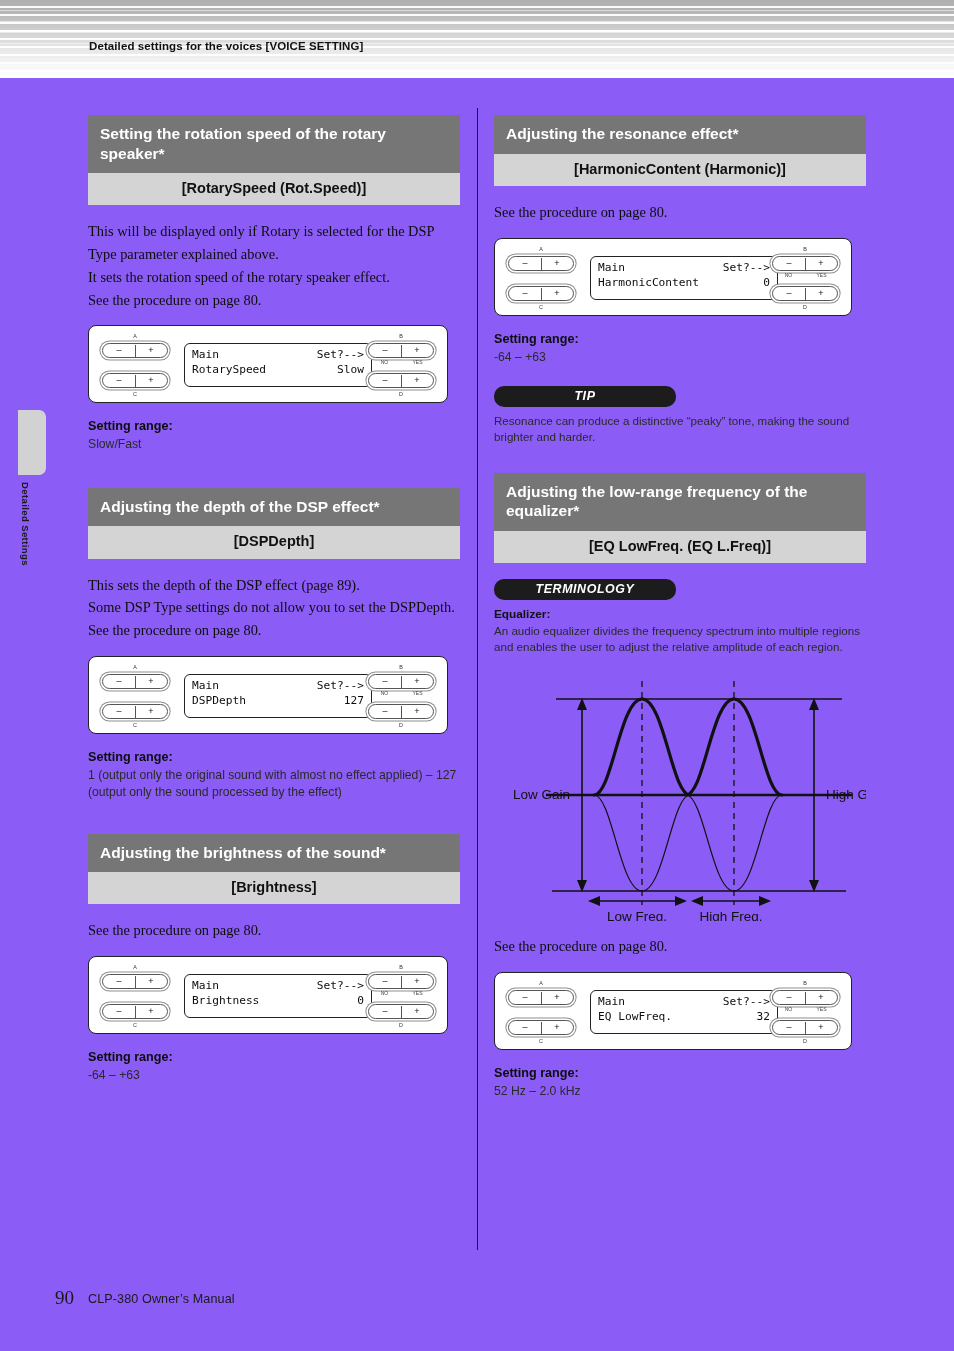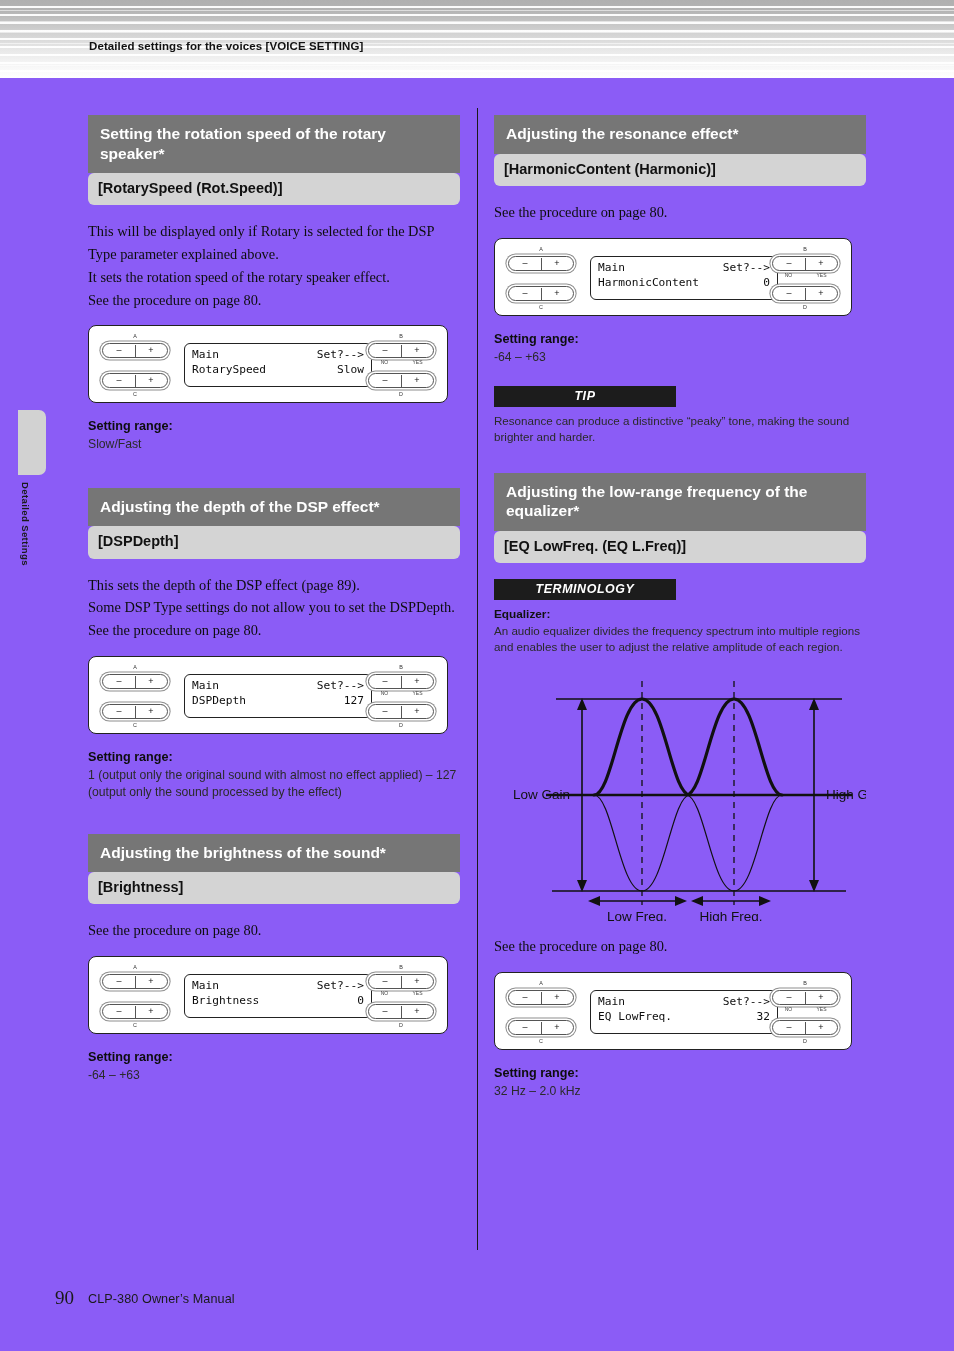--- a/index.html
+++ b/index.html
@@ -59,22 +59,22 @@
 
   
   .sec { margin-bottom:0; }
   .sec-title {
     background:#767676; color:#fff;
     font-size:15.5px; font-weight:bold; text-align:left;
     padding:9px 12px 10px; line-height:1.26;
   }
   .sec-sub {
     background:#d4d4d4; color:#111;
-    font-size:14.5px; font-weight:bold; text-align:left;
-    padding:7px 10px 8px; line-height:1.2;border-radius:6px;
+    font-size:14.5px; font-weight:bold; text-align:center;
+    padding:7px 10px 8px; line-height:1.2;
   }
 
   
   .body-text {
     font-family:"Liberation Serif", serif;
     font-size:14.4px; color:#0d0d0d; line-height:1.58;
     margin-top:15px;
   }
   .srange-label {
     font-size:12.6px; font-weight:bold; color:#0d0d0d; margin-top:16px;
@@ -82,21 +82,21 @@
   .srange-val {
     font-size:12.2px; color:#2a2a2a; margin-top:3px; line-height:1.42;
   }
 
   
   .banner-wrap { margin-top:20px; }
   .banner {
     background:#1c1c1c; color:#fff;
     font-size:12.4px; font-weight:bold; font-style:italic;
     text-align:center; letter-spacing:0.6px;
-    width:182px; padding:3px 0 4px;
+    width:182px; padding:3px 0 4px;border-radius:10px;
   }
   .banner-body {
     font-size:11.6px; color:#2a2a2a; line-height:1.38; margin-top:6px;
   }
   .term-head { font-size:11.8px; font-weight:bold; color:#111; margin-top:7px; }
 
   
   .panel {
     position:relative; width:360px; height:78px; margin-top:14px;
     border:1.4px solid #222; border-radius:8px; background:#fff;
@@ -512,21 +512,21 @@
           <div class="pill p2">
             <span class="sym minus">–</span>
             <span class="sep"></span>
             <span class="sym plus">+</span>
           </div>
           <div class="btn-tag bot">D</div>
         </div>
       </div>
 
       <div class="srange-label">Setting range:</div>
-      <div class="srange-val">32 Hz – 2.0 kHz</div>
+      <div class="srange-val">52 Hz – 2.0 kHz</div>
     </div>
 
   </div>
 
   <div class="footer-num">90</div>
   <div class="footer-txt">CLP-380 Owner’s Manual</div>
 
 </div>
 
 </body></html>

